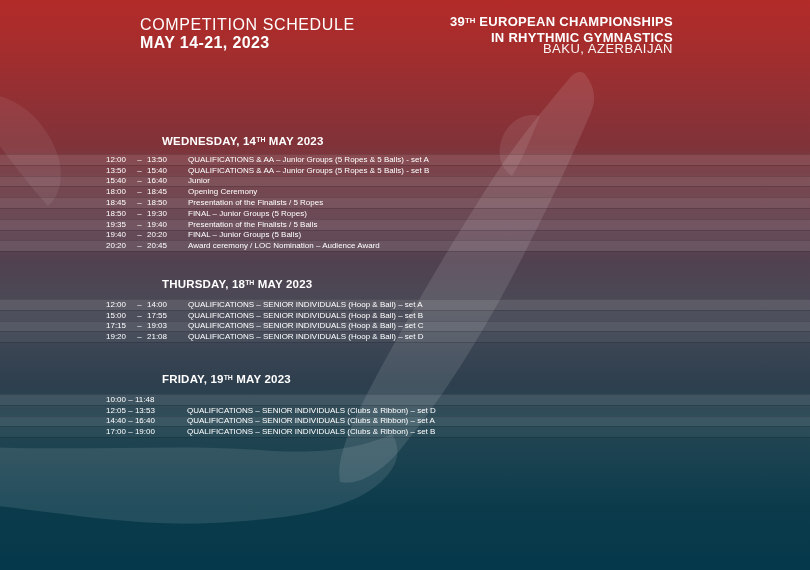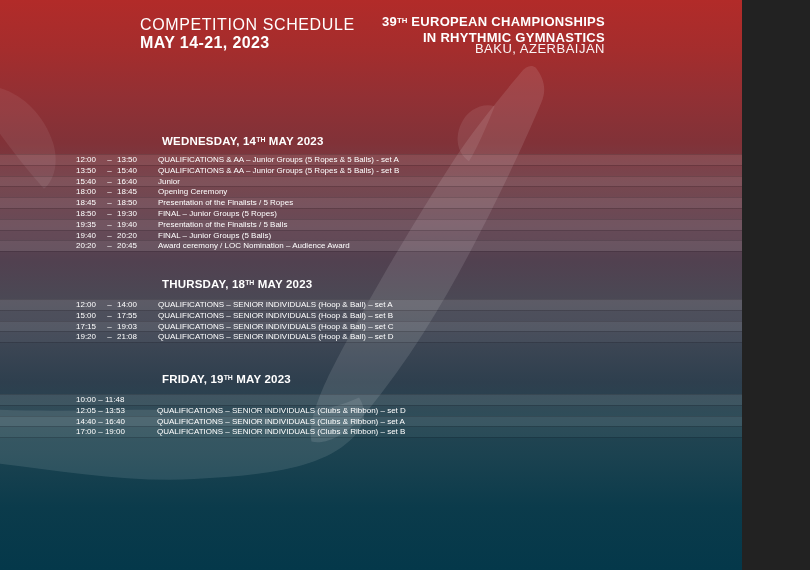--- a/index.html
+++ b/index.html
@@ -1,17 +1,17 @@
 <!DOCTYPE html>
 <html><head>
 <meta charset="utf-8">
 <style>
   html,body { margin:0; padding:0; background:#222; }
   .poster {
-    position:relative; width:742px; height:570px; overflow:hidden;
+    position:relative; width:810px; height:570px; overflow:hidden;
     background: linear-gradient(180deg,
       #b22b29 0%, #a42d2d 9%, #923034 17%, #813238 25%,
       #713f48 32%, #614250 40%, #514150 46%, #4a4955 53%,
       #3d4654 60%, #2e3f4e 67%, #264552 73%, #1b4250 80%,
       #0b3b4b 89%, #04384a 100%);
     font-family: "Liberation Sans", sans-serif; color:#ffffff;
   }
   .silhouette { position:absolute; inset:0; pointer-events:none; }
 
   .hdr-left { position:absolute; left:140px; top:15px; }
@@ -28,22 +28,22 @@
   #wed-title { top:134px; }
   #thu-title { top:277px; }
   #fri-title { top:372px; }
 
   .rows { position:absolute; left:0; right:0; border-bottom:1px solid rgba(10,5,15,0.16); }
   #wed-rows { top:154px; }
   #thu-rows { top:299px; }
   #fri-rows { top:394px; }
 
   .row {
-    display:flex; align-items:flex-start; height:10.8px; box-sizing:border-box;
-    padding-left:76px; font-size:8px; line-height:10px; white-space:nowrap;
+    display:flex; align-items:flex-end; height:10.8px; box-sizing:border-box;
+    padding-left:106px; font-size:8px; line-height:10px; white-space:nowrap;
     border-top:1px solid rgba(10,5,15,0.16);
     background: rgba(255,255,255,0.045);
   }
   .row:nth-child(odd) { background: rgba(255,255,255,0.10); }
 
   .t-start { width:26px; }
   .t-dash  { width:15px; text-align:center; }
   .t-end   { width:34px; }
   .t-range { width:74px; }
   .event   { margin-left:7px; }

